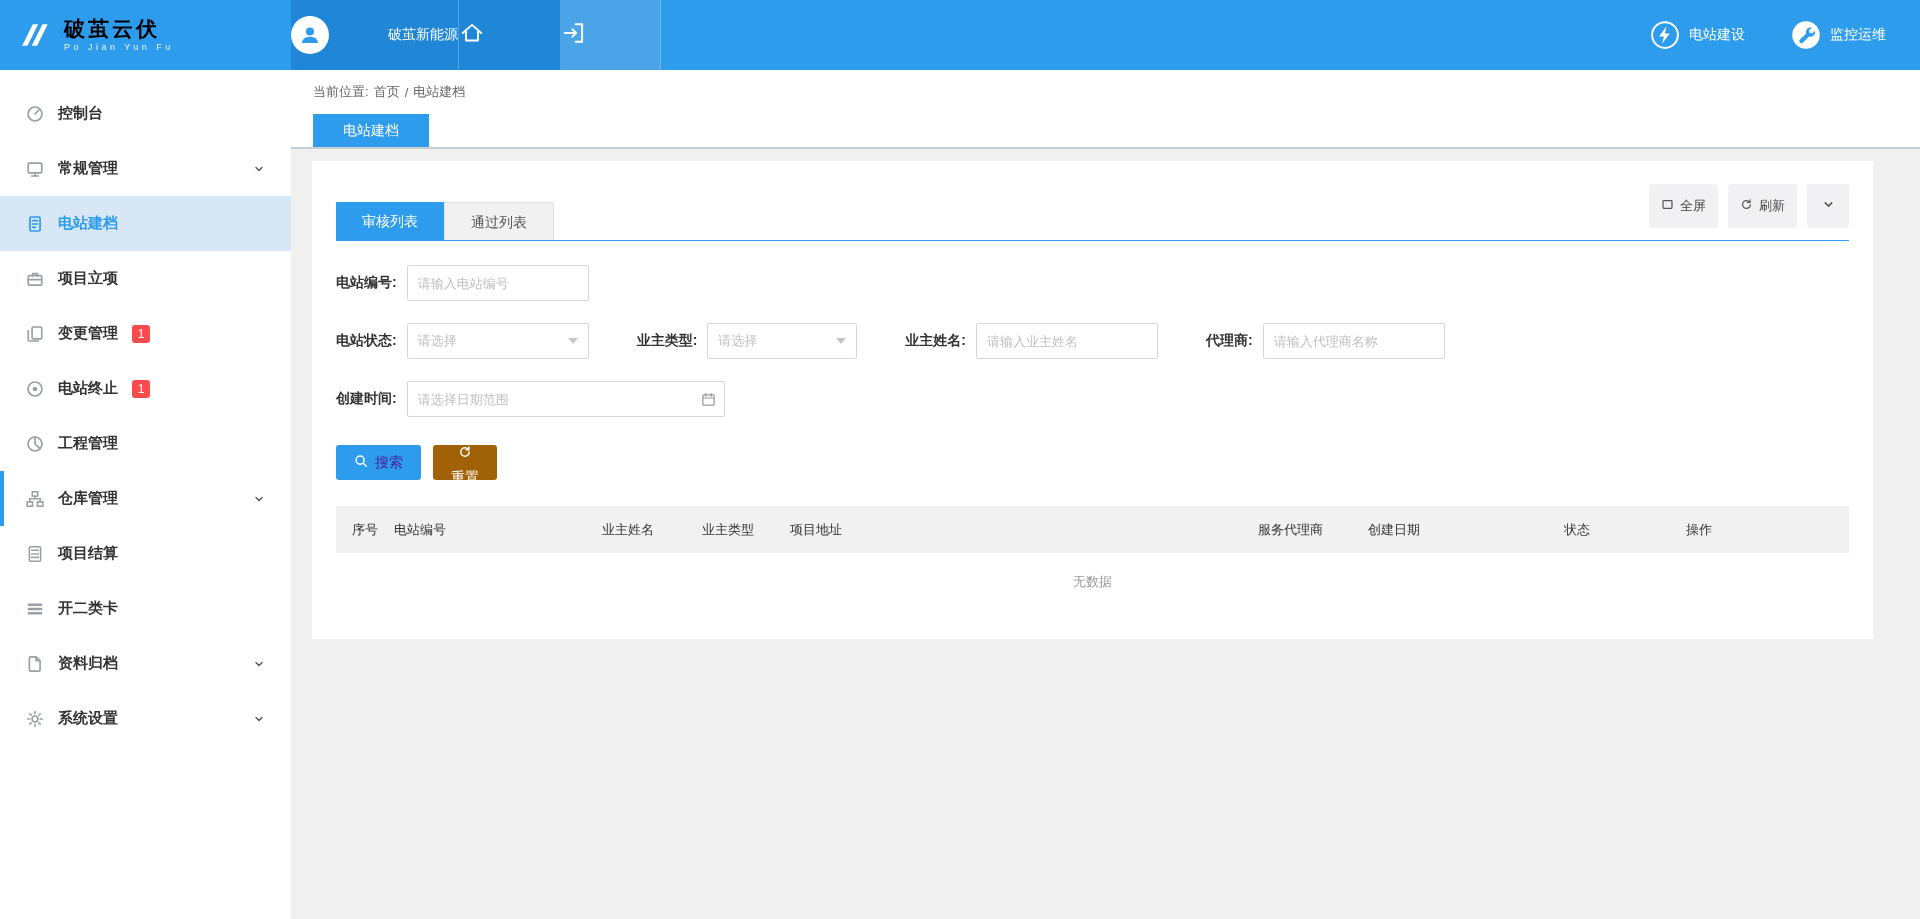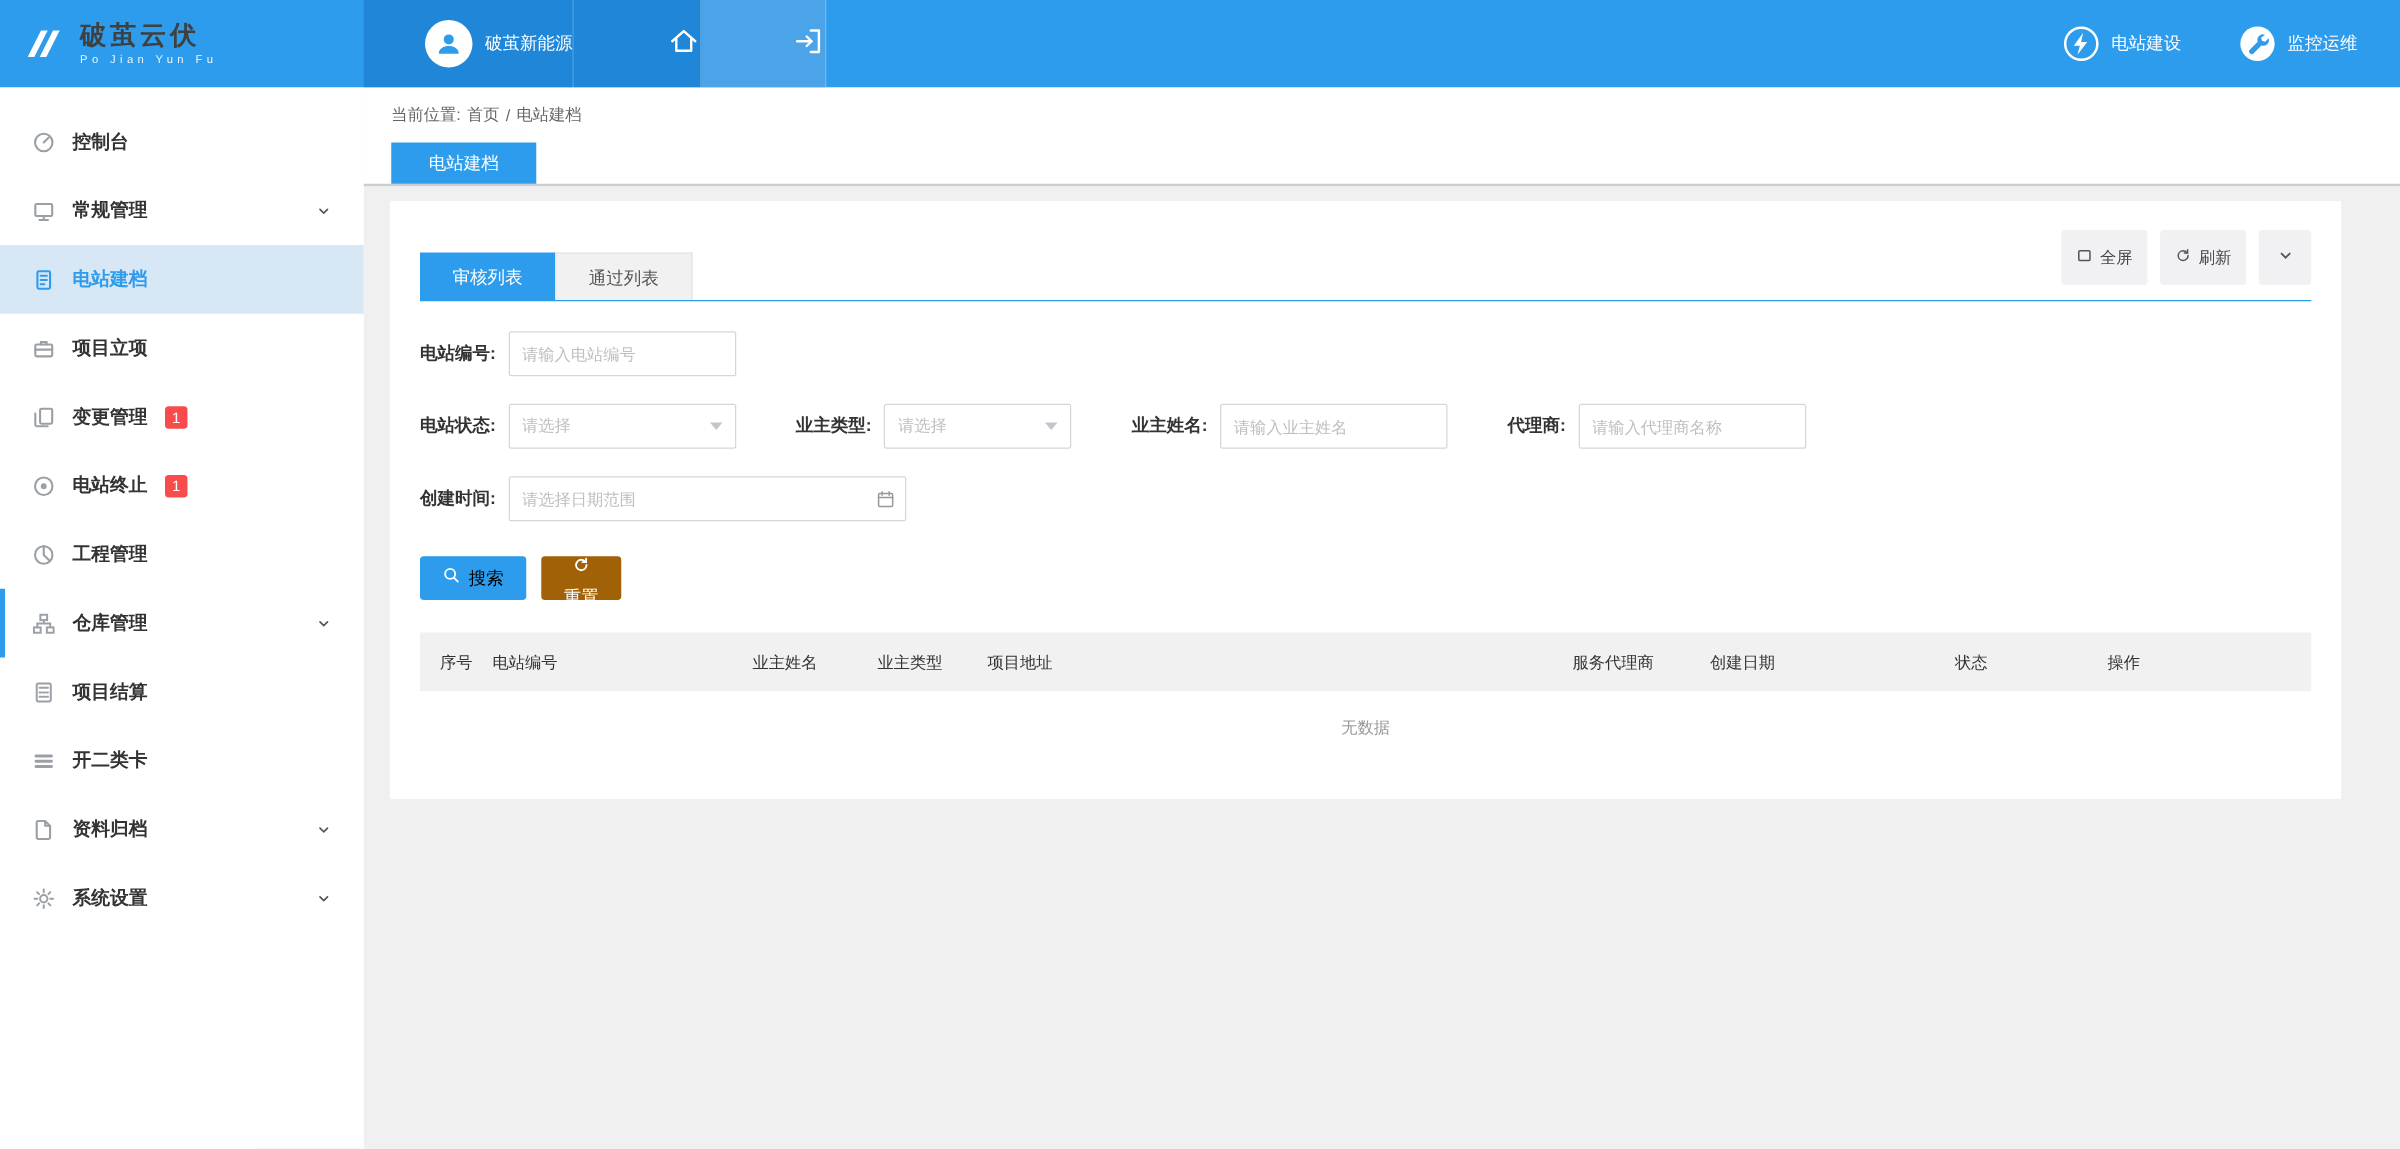--- a/index.html
+++ b/index.html
@@ -5,23 +5,23 @@
   * { margin:0; padding:0; box-sizing:border-box; }
   html,body { width:1920px; height:919px; overflow:hidden; }
   body { font-family:"Liberation Sans","DejaVu Sans",sans-serif; background:#f0f0f0; color:#333; }
   .app { width:1920px; height:919px; display:flex; flex-direction:column; }
 
   
   .topbar { height:70px; background:#2E9CED; display:flex; align-items:stretch; flex:0 0 70px; }
   .logo-area { width:291px; display:flex; align-items:center; padding-left:20px; gap:12px; }
   .logo-mark svg { display:block; }
   .brand-text { display:flex; flex-direction:column; line-height:1.1; }
-  .brand-title { color:#404040; font-size:21px; font-weight:bold; letter-spacing:3px; }
+  .brand-title { color:#000000; font-size:21px; font-weight:bold; letter-spacing:3px; }
   .brand-sub { color:rgba(255,255,255,.9); font-size:9px; letter-spacing:3.5px; margin-top:3px; }
-  .hsec { display:flex; align-items:center; justify-content:flex-end; border-right:1px solid rgba(255,255,255,.22); }
+  .hsec { display:flex; align-items:center; justify-content:space-between; border-right:1px solid rgba(255,255,255,.22); }
   .sec-user { width:168px; background:#1F86D8; gap:10px; }
   .sec-home { width:102px; background:#1F86D8; }
   .sec-exit { width:100px; background:#4BA4E8; }
   .avatar { width:38px; height:38px; border-radius:50%; background:#fff; color:#2E9CED; display:flex; align-items:center; justify-content:center; }
   .company { color:#fff; font-size:14px; }
   .top-right { margin-left:auto; display:flex; align-items:center; gap:46px; padding-right:34px; }
   .top-link { display:flex; align-items:center; gap:9px; color:#fff; font-size:14px; cursor:pointer; }
   .top-link svg { display:block; }
 
   
@@ -66,21 +66,21 @@
   .fselect { display:flex; align-items:center; justify-content:space-between; cursor:pointer; }
   .fselect .ph { color:#bfbfbf; font-size:13px; }
   .caret { width:0; height:0; border-left:5px solid transparent; border-right:5px solid transparent; border-top:6px solid #c2c6cc; margin-left:8px; }
   .gsep { margin-left:48px; }
   .selgrp { display:flex; gap:6px; }
   .datewrap { position:relative; display:flex; align-items:center; }
   .datewrap .cal { position:absolute; right:9px; color:#999; display:flex; pointer-events:none; }
 
   .actrow { display:flex; gap:12px; margin-top:28px; }
   .btn { height:35px; border:none; border-radius:3px; font-size:14px; display:flex; align-items:center; gap:7px; padding:0 18px; cursor:pointer; font-family:inherit; }
-  .btn-search { background:#2E9CED; color:#000000;font-family:Liberation Serif, serif; }
+  .btn-search { background:#2E9CED; color:#4c1d95; }
   .btn-reset { background:#a16207; color:#fff;flex-direction:column; }
 
   .tbl { margin-top:26px; }
   .thead { display:flex; align-items:center; background:#f1f1f1; height:47px; font-size:13px; color:#333; }
   .th { flex:0 0 auto; }
   .th-0 { width:58px; padding-left:16px; }
   .th-1 { width:208px; }
   .th-2 { width:100px; }
   .th-3 { width:88px; }
   .th-4 { width:468px; }

